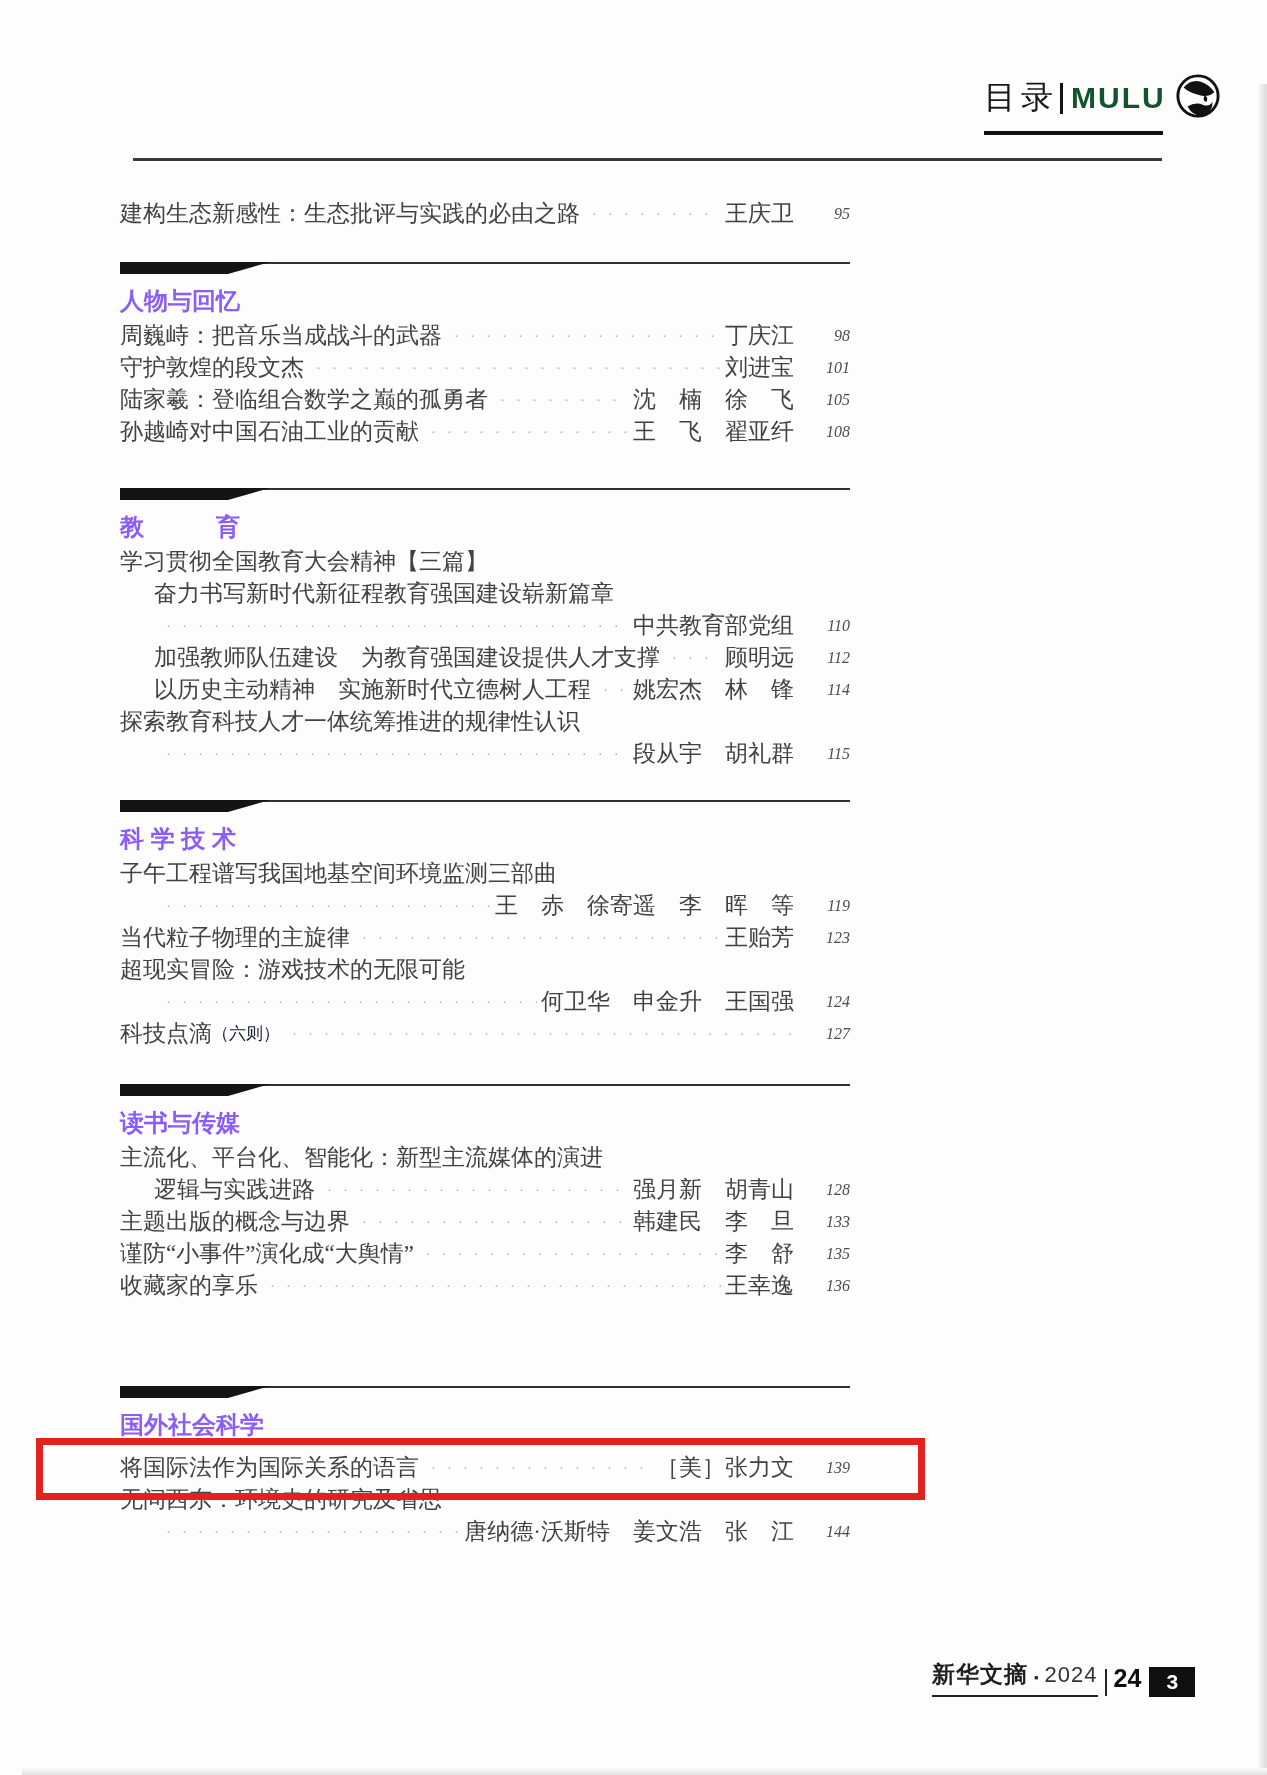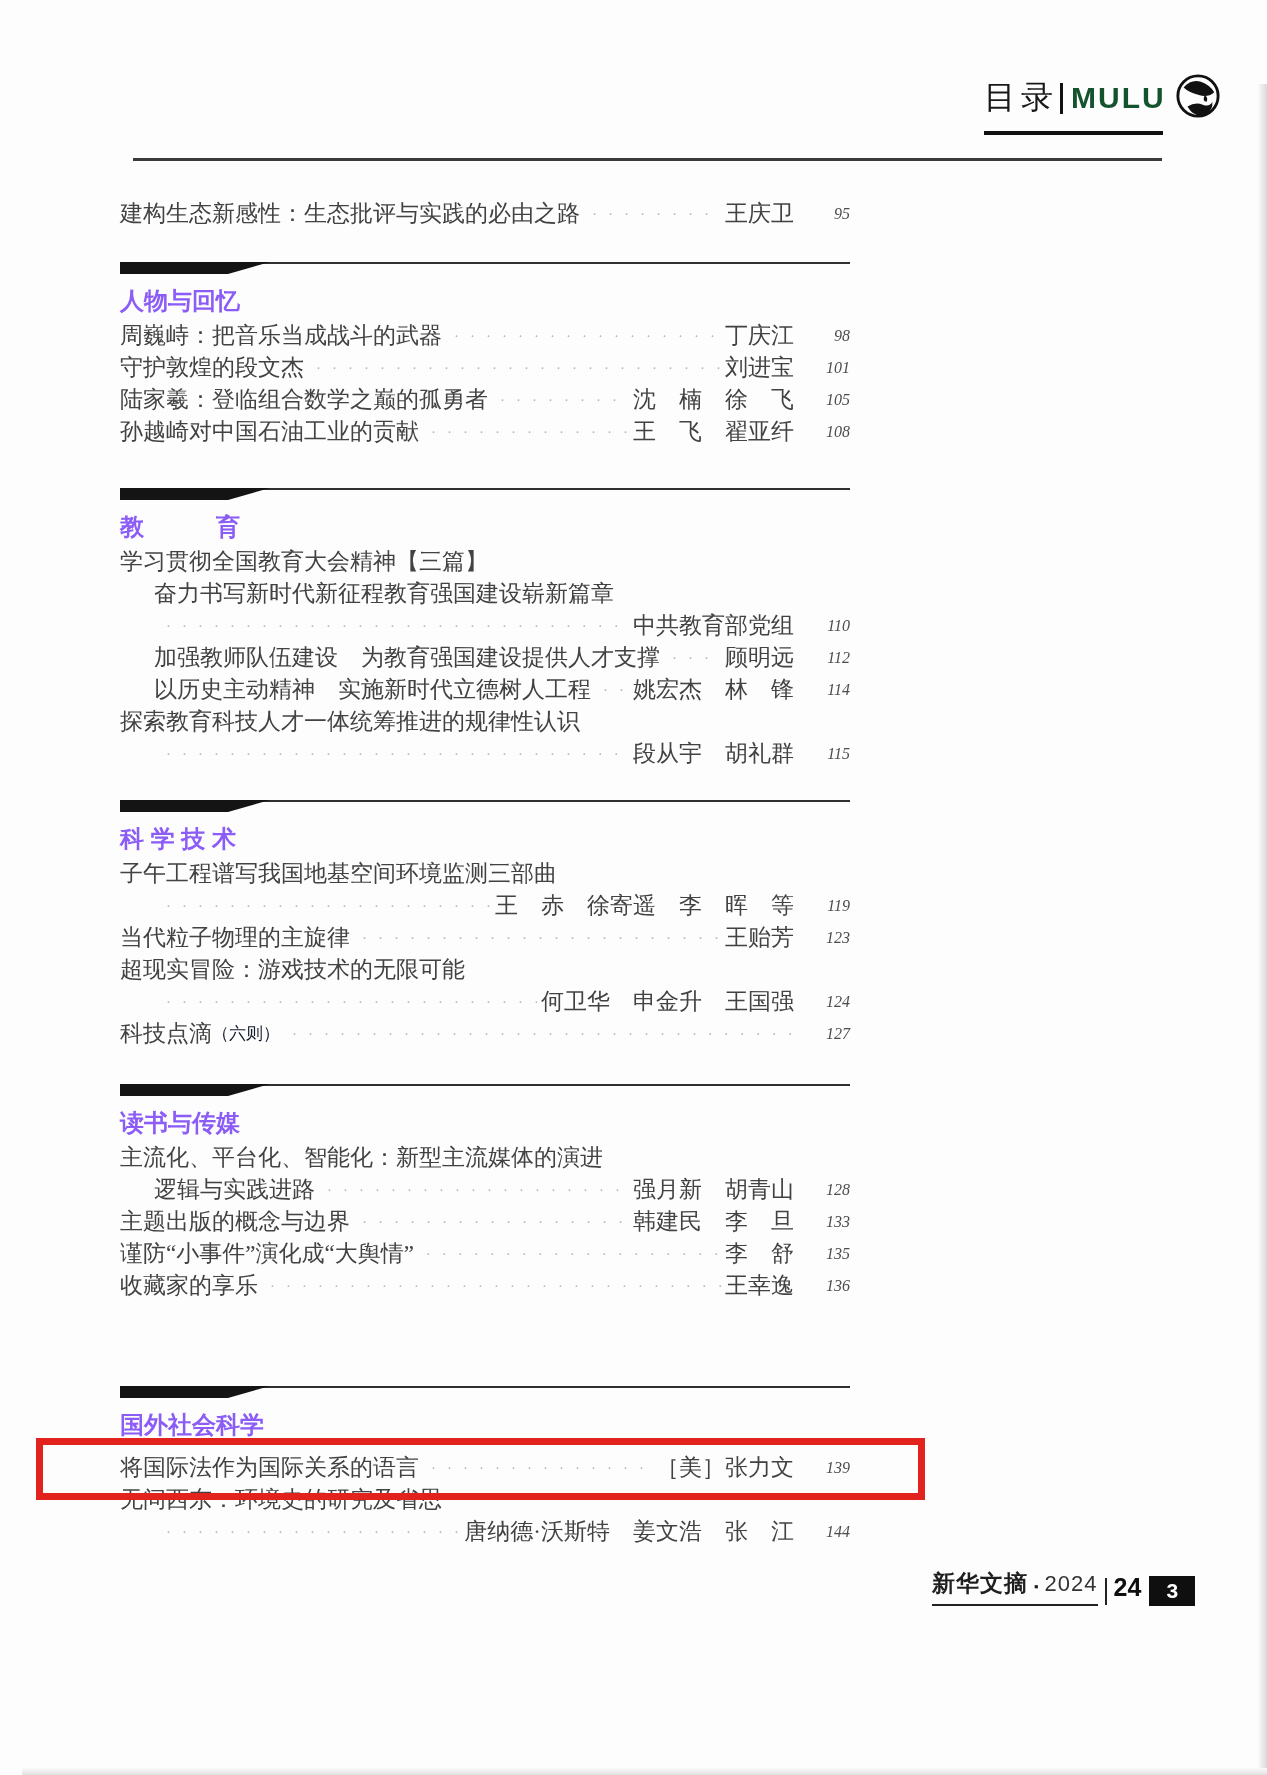--- a/index.html
+++ b/index.html
@@ -38,21 +38,21 @@
   .row .small { font-size:17px; color:#0f172a; }
   .row .dots  { flex:1 1 auto; overflow:hidden; min-width:14px; color:#b4b4b4;
                 font-size:15px; letter-spacing:11px; padding-left:12px; }
   .row .au    { margin-left:4px; color:#424242; }
   .row .pg    { min-width:46px; text-align:right; font-style:italic; font-size:16px; color:#4d4d4d; margin-left:10px; }
 
   .hl-box { position:absolute; left:-84px; right:-75px; top:-14px; bottom:-16px;
             border:7px solid #e2231d; pointer-events:none; z-index:5; }
 
   
-  .footer { position:absolute; left:932px; top:1568px; display:flex; align-items:flex-end;
+  .footer { position:absolute; left:932px; top:1659px; display:flex; align-items:flex-end;
             font-family:"Liberation Sans","DejaVu Sans",sans-serif; }
   .footer .left { display:flex; align-items:baseline; border-bottom:2px solid #222; padding-bottom:5px; }
   .footer .mag    { font-size:23px; font-weight:700; color:#1f1f1f; letter-spacing:1px; }
   .footer .bullet { font-size:13px; margin:0 6px; color:#1f1f1f; }
   .footer .year   { font-size:22px; color:#333; letter-spacing:1px; }
   .footer .vbar   { width:2px; height:27px; background:#222; margin:0 7px 1px 7px; align-self:flex-end; }
   .footer .issue  { font-size:25px; font-weight:800; color:#0e0e0e; padding-bottom:4px; }
   .footer .pagebox{ width:46px; height:30px; background:#0f0f0f; color:#fff; font-weight:700; font-size:21px;
                     display:flex; align-items:center; justify-content:center; margin-left:8px; }
 

